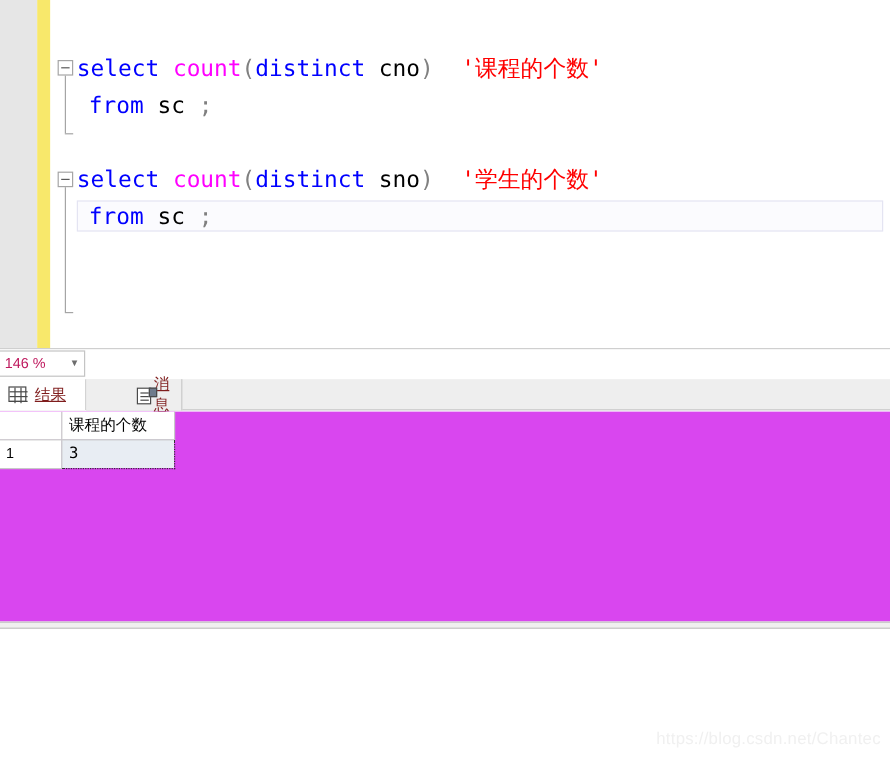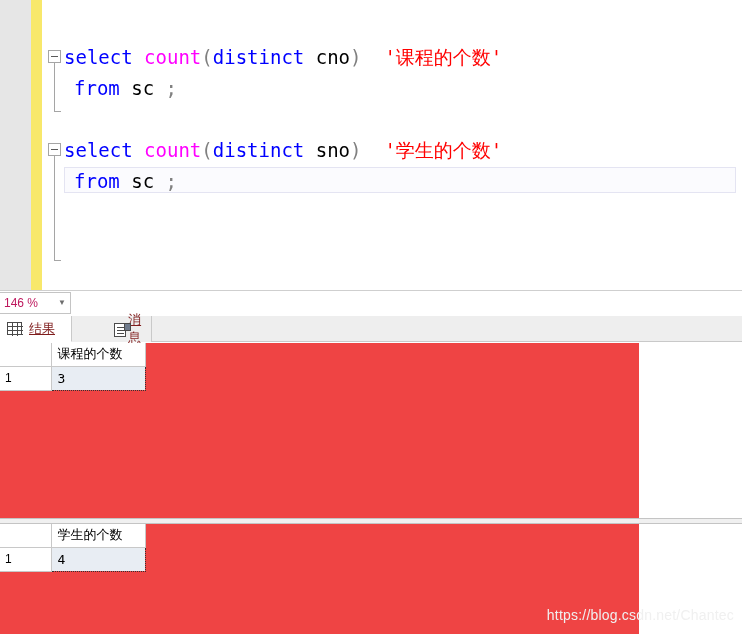--- a/index.html
+++ b/index.html
@@ -174,22 +174,22 @@
   }
   .ico-msg::after {
     content:""; position:absolute; left:9px; top:-1px; width:5px; height:6px;
     background:#6f7b8c; border:1px solid #4a4a4a;
   }
 
   
   .result-pane {
     position: absolute;
     left: 0;
-    width: 639px;
-    background: #ef4444;
+    width: 742px;
+    background: #d946ef;
     overflow: hidden;
   }
   #result-pane-1 { top: 343px; height: 175px; }
   #result-pane-2 { top: 524px; height: 110px; }
 
   .grid-splitter {
     position: absolute;
     left: 0; top: 518px;
     width: 742px; height: 6px;
     background: #f0f0f0;
@@ -315,32 +315,16 @@
           <tr class="grid-data-row">
             <td class="cell-rowhdr">1</td>
             <td class="cell-data">3</td>
           </tr>
         </tbody>
       </table>
     </div>
 
   <div class="grid-splitter"></div>
 
-  <div class="result-pane" id="result-pane-2">
-      <table class="grid">
-        <thead>
-          <tr class="grid-hdr-row">
-            <th class="cell-corner"></th>
-            <th class="cell-colhdr">学生的个数</th>
-          </tr>
-        </thead>
-        <tbody>
-          <tr class="grid-data-row">
-            <td class="cell-rowhdr">1</td>
-            <td class="cell-data">4</td>
-          </tr>
-        </tbody>
-      </table>
-    </div>
 
   <div id="watermark">https://blog.csdn.net/Chantec</div>
 
 </div>
 
 </body></html>

